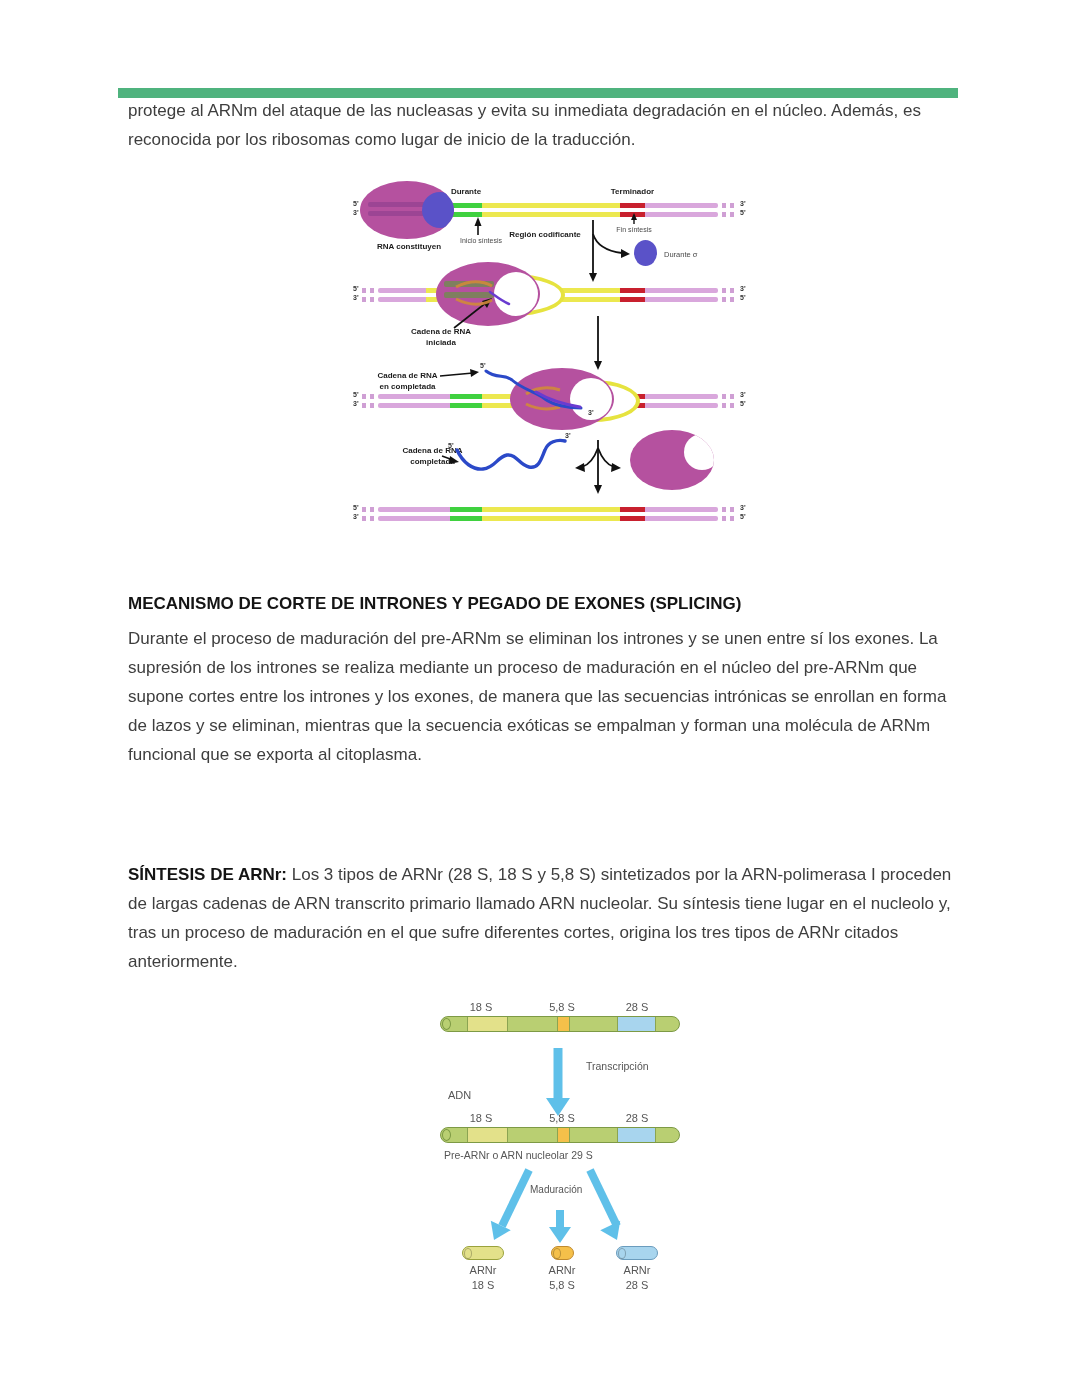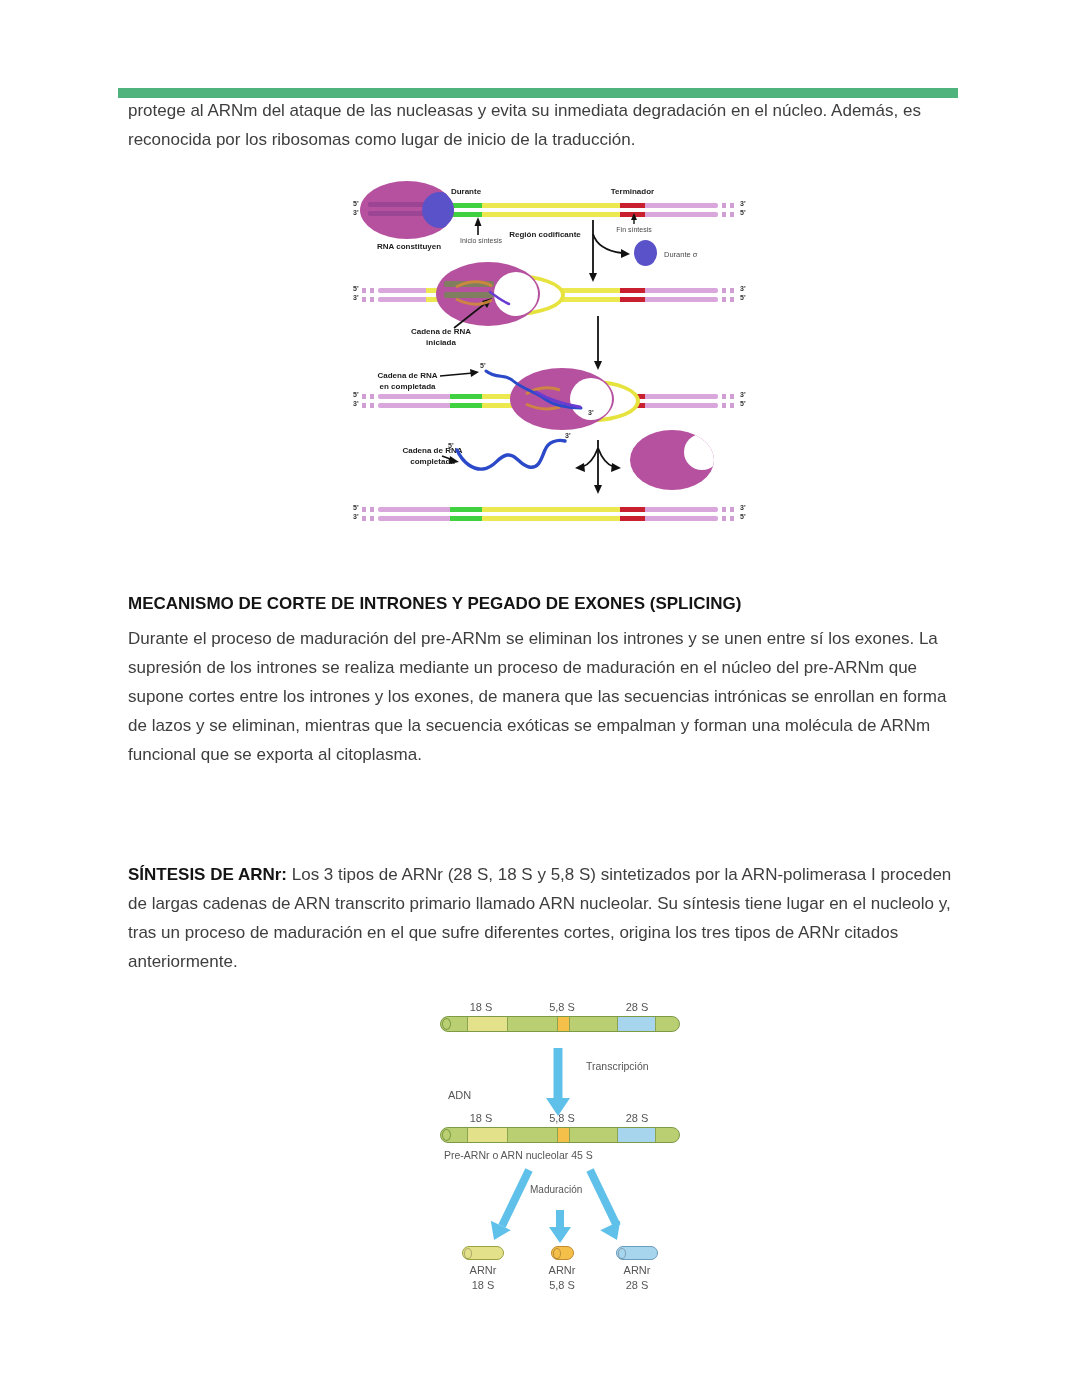--- a/index.html
+++ b/index.html
@@ -205,21 +205,21 @@
     <span class="d2lbl d2c" style="left:177px;top:1px;width:40px;">28 S</span>
     <div class="tube" style="top:16px;"></div>
     <span class="d2lbl" style="left:8px;top:53px;margin-top:36px;">ADN</span>
 
     <span class="d2lbl" style="left:146px;top:60px;font-size:10.5px;">Transcripción</span>
 
     <span class="d2lbl d2c" style="left:21px;top:112px;width:40px;">18 S</span>
     <span class="d2lbl d2c" style="left:100px;top:112px;width:44px;">5,8 S</span>
     <span class="d2lbl d2c" style="left:177px;top:112px;width:40px;">28 S</span>
     <div class="tube" style="top:127px;"></div>
-    <span class="d2lbl" style="left:4px;top:149px;font-size:10.5px;">Pre-ARNr o ARN nucleolar 45 S</span>
+    <span class="d2lbl" style="left:4px;top:149px;font-size:10.5px;">Pre-ARNr o ARN nucleolar 29 S</span>
 
     <span class="d2lbl" style="left:90px;top:184px;font-size:10px;">Maduración</span>
 
     <div class="tube2" style="left:22px;top:246px;width:42px;background:#e3e18a;border:1.3px solid #9aa23c;"></div>
     <div class="tube2" style="left:111px;top:246px;width:23px;background:#f5c04a;border:1.3px solid #c08a2e;"></div>
     <div class="tube2" style="left:176px;top:246px;width:42px;background:#a8d5ee;border:1.3px solid #6a9cbd;"></div>
 
     <span class="d2lbl d2c" style="left:18px;top:264px;width:50px;">ARNr</span>
     <span class="d2lbl d2c" style="left:97px;top:264px;width:50px;">ARNr</span>
     <span class="d2lbl d2c" style="left:172px;top:264px;width:50px;">ARNr</span>

